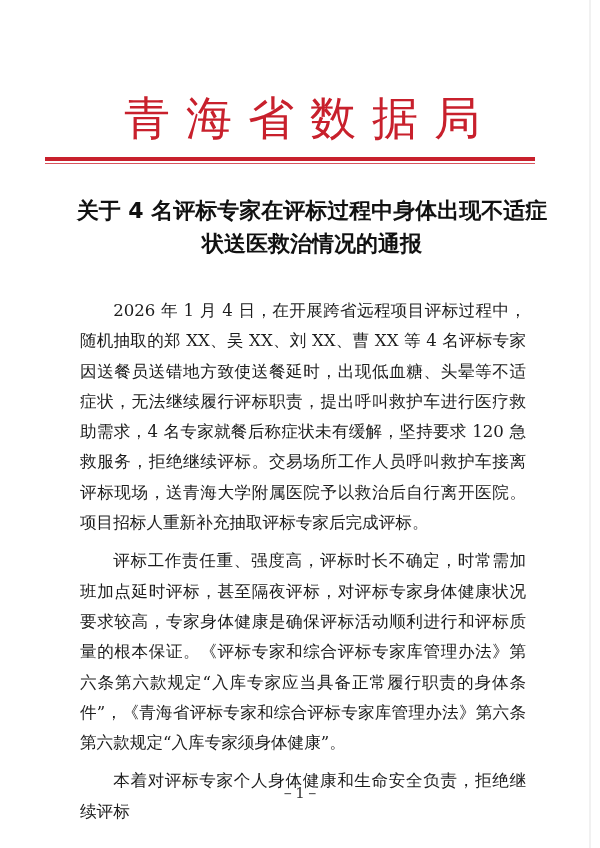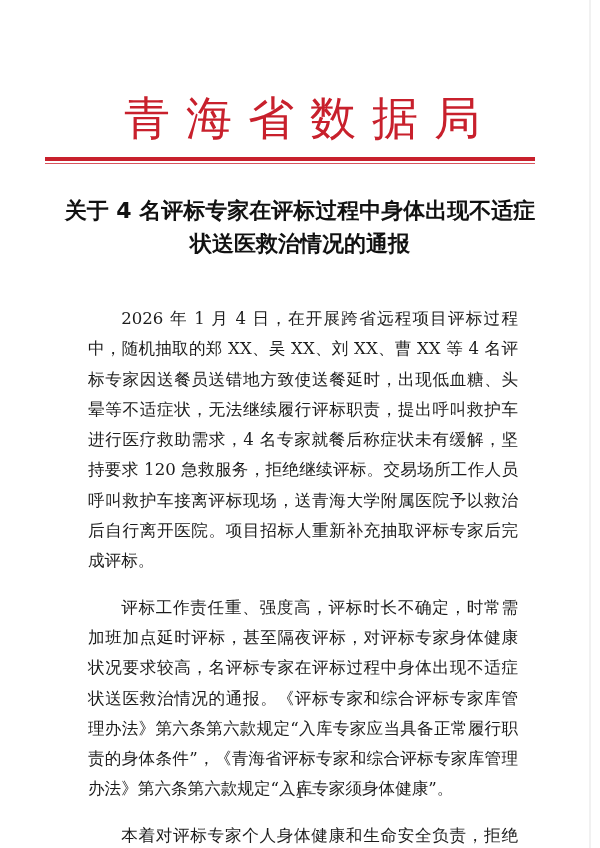--- a/index.html
+++ b/index.html
@@ -11,44 +11,44 @@
     .masthead {
       position: absolute; top: 88px; left: 0; width: 600px; text-align: center;
       font-size: 46px; letter-spacing: 16px; color: #c8202c; font-weight: normal;
       line-height: 60px; padding-left: 10px;
       font-family: "DejaVu Serif", "Liberation Serif", serif;
     }
     .rule { position: absolute; left: 45px; width: 490px; background: #c8202c; }
     .rule.thick { top: 157px; height: 4px; }
     .rule.thin { top: 163px; height: 1px; background: #d9545d; }
     .title {
-      position: absolute; top: 194px; left: 60px; width: 480px; text-align: center;
+      position: absolute; top: 194px; left: 72px; width: 480px; text-align: center;
       font-size: 22px; font-weight: bold; line-height: 33px; color: #111;
       font-family: "DejaVu Sans", "Liberation Sans", sans-serif;
     }
     .body-text {
       position: absolute; top: 288px; left: 72px; width: 462px;
       font-size: 16.6px; line-height: 30.3px; text-align: justify; color: #1c1c1c;
     }
-    .para { margin: 16px; text-indent: 2em; }
+    .para { margin: 8px; text-indent: 2em; }
     .page-number {
       position: absolute; top: 784px; left: 0; width: 600px; text-align: center;
       font-size: 15px; color: #333;
     }
   </style>
 </head>
 <body>
 
 <div class="page-edge"></div>
 
 <div class="masthead">青海省数据局</div>
 <div class="rule thick"></div>
 <div class="rule thin"></div>
 
 <div class="title">关于 4 名评标专家在评标过程中身体出现不适症状送医救治情况的通报</div>
 
 <div class="body-text">
   <p class="para">2026 年 1 月 4 日，在开展跨省远程项目评标过程中，随机抽取的郑 XX、吴 XX、刘 XX、曹 XX 等 4 名评标专家因送餐员送错地方致使送餐延时，出现低血糖、头晕等不适症状，无法继续履行评标职责，提出呼叫救护车进行医疗救助需求，4 名专家就餐后称症状未有缓解，坚持要求 120 急救服务，拒绝继续评标。交易场所工作人员呼叫救护车接离评标现场，送青海大学附属医院予以救治后自行离开医院。项目招标人重新补充抽取评标专家后完成评标。</p>
-  <p class="para">评标工作责任重、强度高，评标时长不确定，时常需加班加点延时评标，甚至隔夜评标，对评标专家身体健康状况要求较高，名评标专家在评标过程中身体出现不适症状送医救治情况的通报。《评标专家和综合评标专家库管理办法》第六条第六款规定“入库专家应当具备正常履行职责的身体条件”，《青海省评标专家和综合评标专家库管理办法》第六条第六款规定“入库专家须身体健康”。</p>
+  <p class="para">评标工作责任重、强度高，评标时长不确定，时常需加班加点延时评标，甚至隔夜评标，对评标专家身体健康状况要求较高，专家身体健康是确保评标活动顺利进行和评标质量的根本保证。《评标专家和综合评标专家库管理办法》第六条第六款规定“入库专家应当具备正常履行职责的身体条件”，《青海省评标专家和综合评标专家库管理办法》第六条第六款规定“入库专家须身体健康”。</p>
   <p class="para">本着对评标专家个人身体健康和生命安全负责，拒绝继续评标</p>
 </div>
 
 <div class="page-number">－1－</div>
 
 </body></html>

